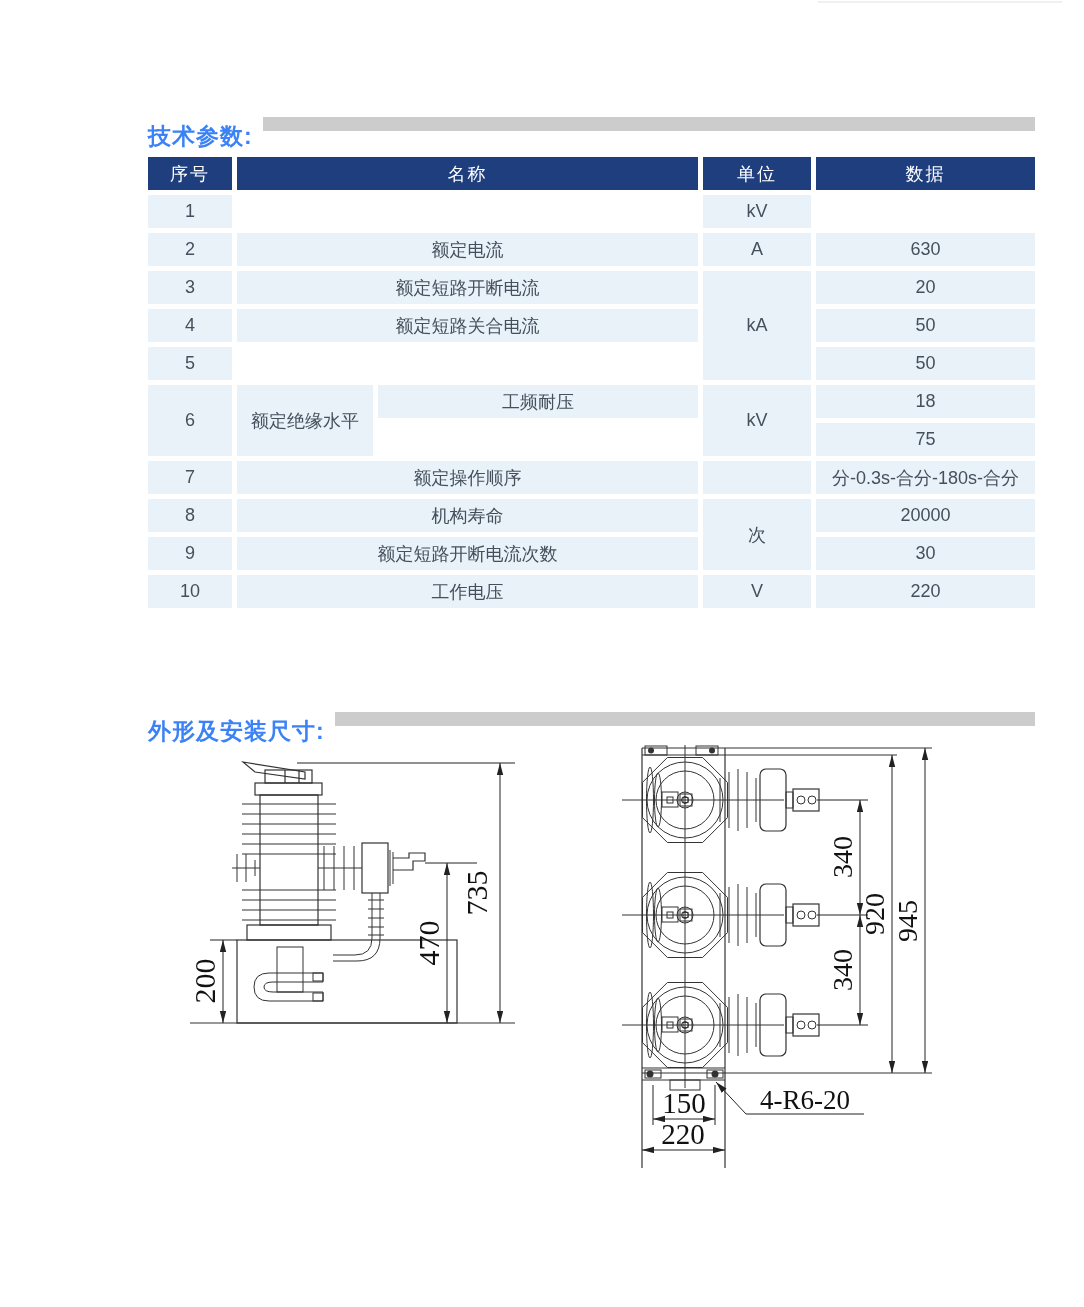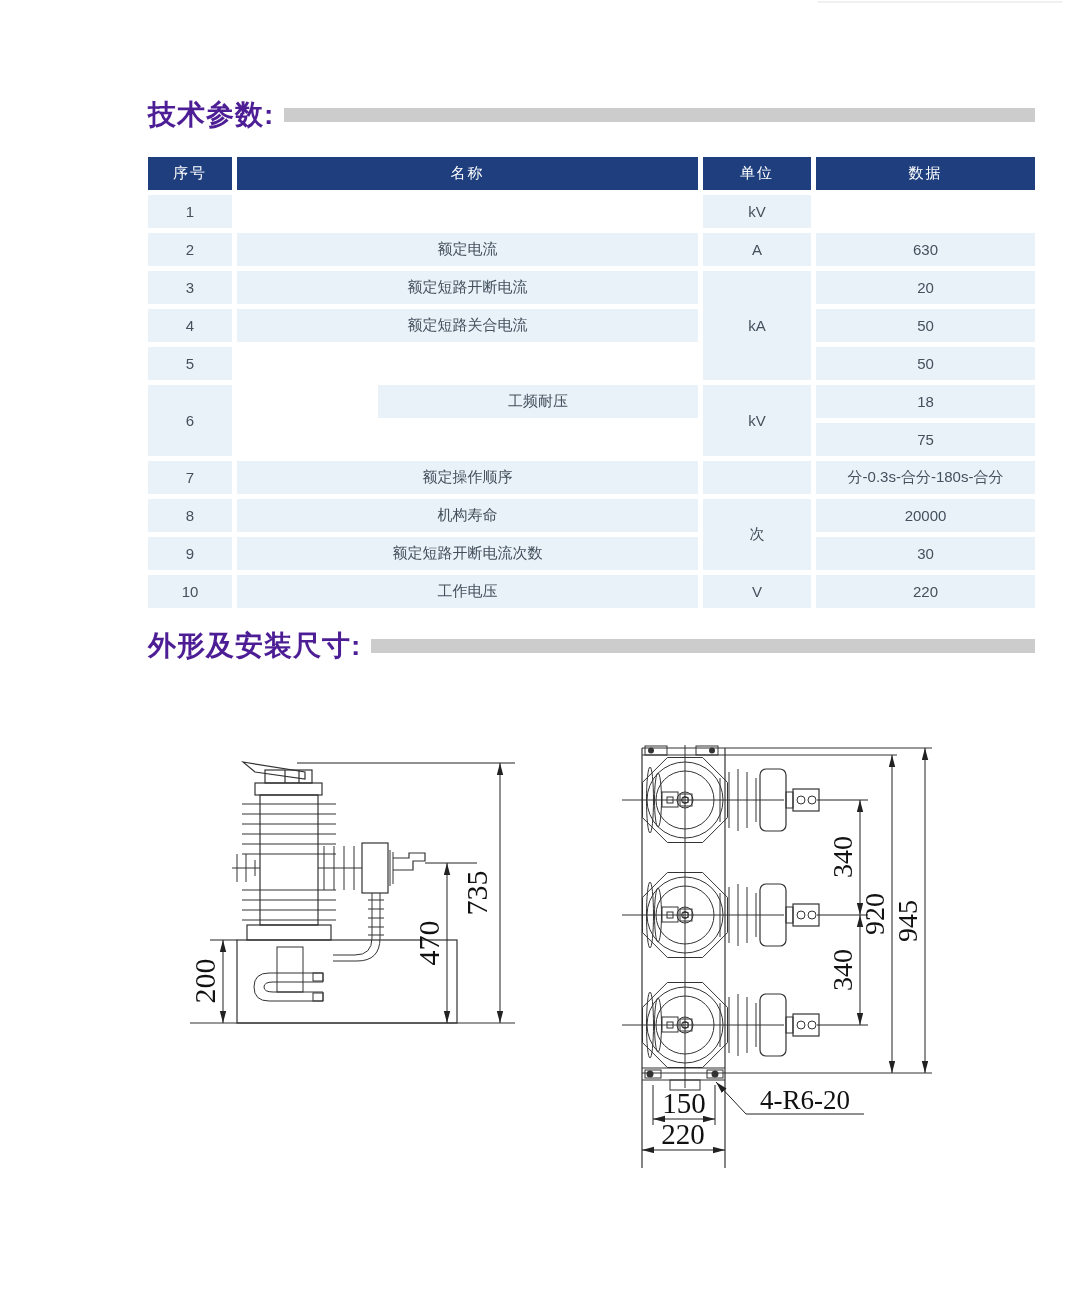--- a/index.html
+++ b/index.html
@@ -2,30 +2,30 @@
 <html><head>
 <meta charset="utf-8">
 <style>
   * { margin:0; padding:0; box-sizing:border-box; }
   body { background:#ffffff; font-family:"Liberation Sans","DejaVu Sans",sans-serif; }
   .page { position:relative; width:1084px; height:1307px; background:#ffffff; overflow:hidden; margin:0 auto; }
   .edge-line { position:absolute; left:818px; top:1px; width:244px; height:2px; background:#f0f0f0; }
 
   
   .section-head { position:absolute; left:148px; width:887px; display:flex; align-items:center; }
-  .section-head .title { font-size:28px; font-weight:bold; color:#4c1d95; letter-spacing:1px; white-space:nowrap; }
+  .section-head .title { font-size:23px; font-weight:bold; color:#3b82f6; letter-spacing:1px; white-space:nowrap;margin-top:25px; }
   .section-head .bar { flex:1; height:14px; background:#cccccc; margin-left:10px; }
   #sec1 { top:96px; }
-  #sec2 { top:627px; }
+  #sec2 { top:691px; }
 
   
   .spec-table { position:absolute; left:148px; top:157px; width:887px;
     display:grid; grid-template-columns:84px 136px 1fr 108px 219px; grid-auto-rows:33px; gap:5px; }
   .c { display:flex; align-items:center; justify-content:center;
-       font-size:15px; color:#44505c; background:#e9f2f9; text-align:right; }
+       font-size:18px; color:#44505c; background:#e9f2f9; text-align:right; }
   .c.hd { background:#1e3e7e; color:#ffffff; letter-spacing:2px; }
 
   
   .svg-fig { position:absolute; }
   #fig-side { left:185px; top:740px; }
   #fig-top  { left:612px; top:733px; }
   svg .ln   { stroke:#333333; stroke-width:1.2; fill:none; }
   svg .thin { stroke:#333333; stroke-width:1;   fill:none; }
   svg .dim  { stroke:#222222; stroke-width:1;   fill:none; }
   svg .dimtxt { fill:#111111; font-family:"Liberation Serif","DejaVu Serif",serif; }
@@ -62,20 +62,21 @@
     <div class="c" style="grid-area:4/5/5/6">20</div>
 
     <div class="c" style="grid-area:5/1/6/2">4</div>
     <div class="c" style="grid-area:5/2/6/4">额定短路关合电流</div>
     <div class="c" style="grid-area:5/5/6/6">50</div>
 
     <div class="c" style="grid-area:6/1/7/2">5</div>
     <div class="c" style="grid-area:6/5/7/6">50</div>
 
     <div class="c" style="grid-area:7/1/9/2">6</div>
+    <div class="c" style="grid-area:7/2/9/3">额定绝缘水平</div>
     <div class="c" style="grid-area:7/3/8/4">工频耐压</div>
     <div class="c" style="grid-area:7/4/9/5">kV</div>
     <div class="c" style="grid-area:7/5/8/6">18</div>
     <div class="c" style="grid-area:8/5/9/6">75</div>
 
     <div class="c" style="grid-area:9/1/10/2">7</div>
     <div class="c" style="grid-area:9/2/10/4">额定操作顺序</div>
     <div class="c" style="grid-area:9/4/10/5"></div>
     <div class="c" style="grid-area:9/5/10/6">分-0.3s-合分-180s-合分</div>
 

